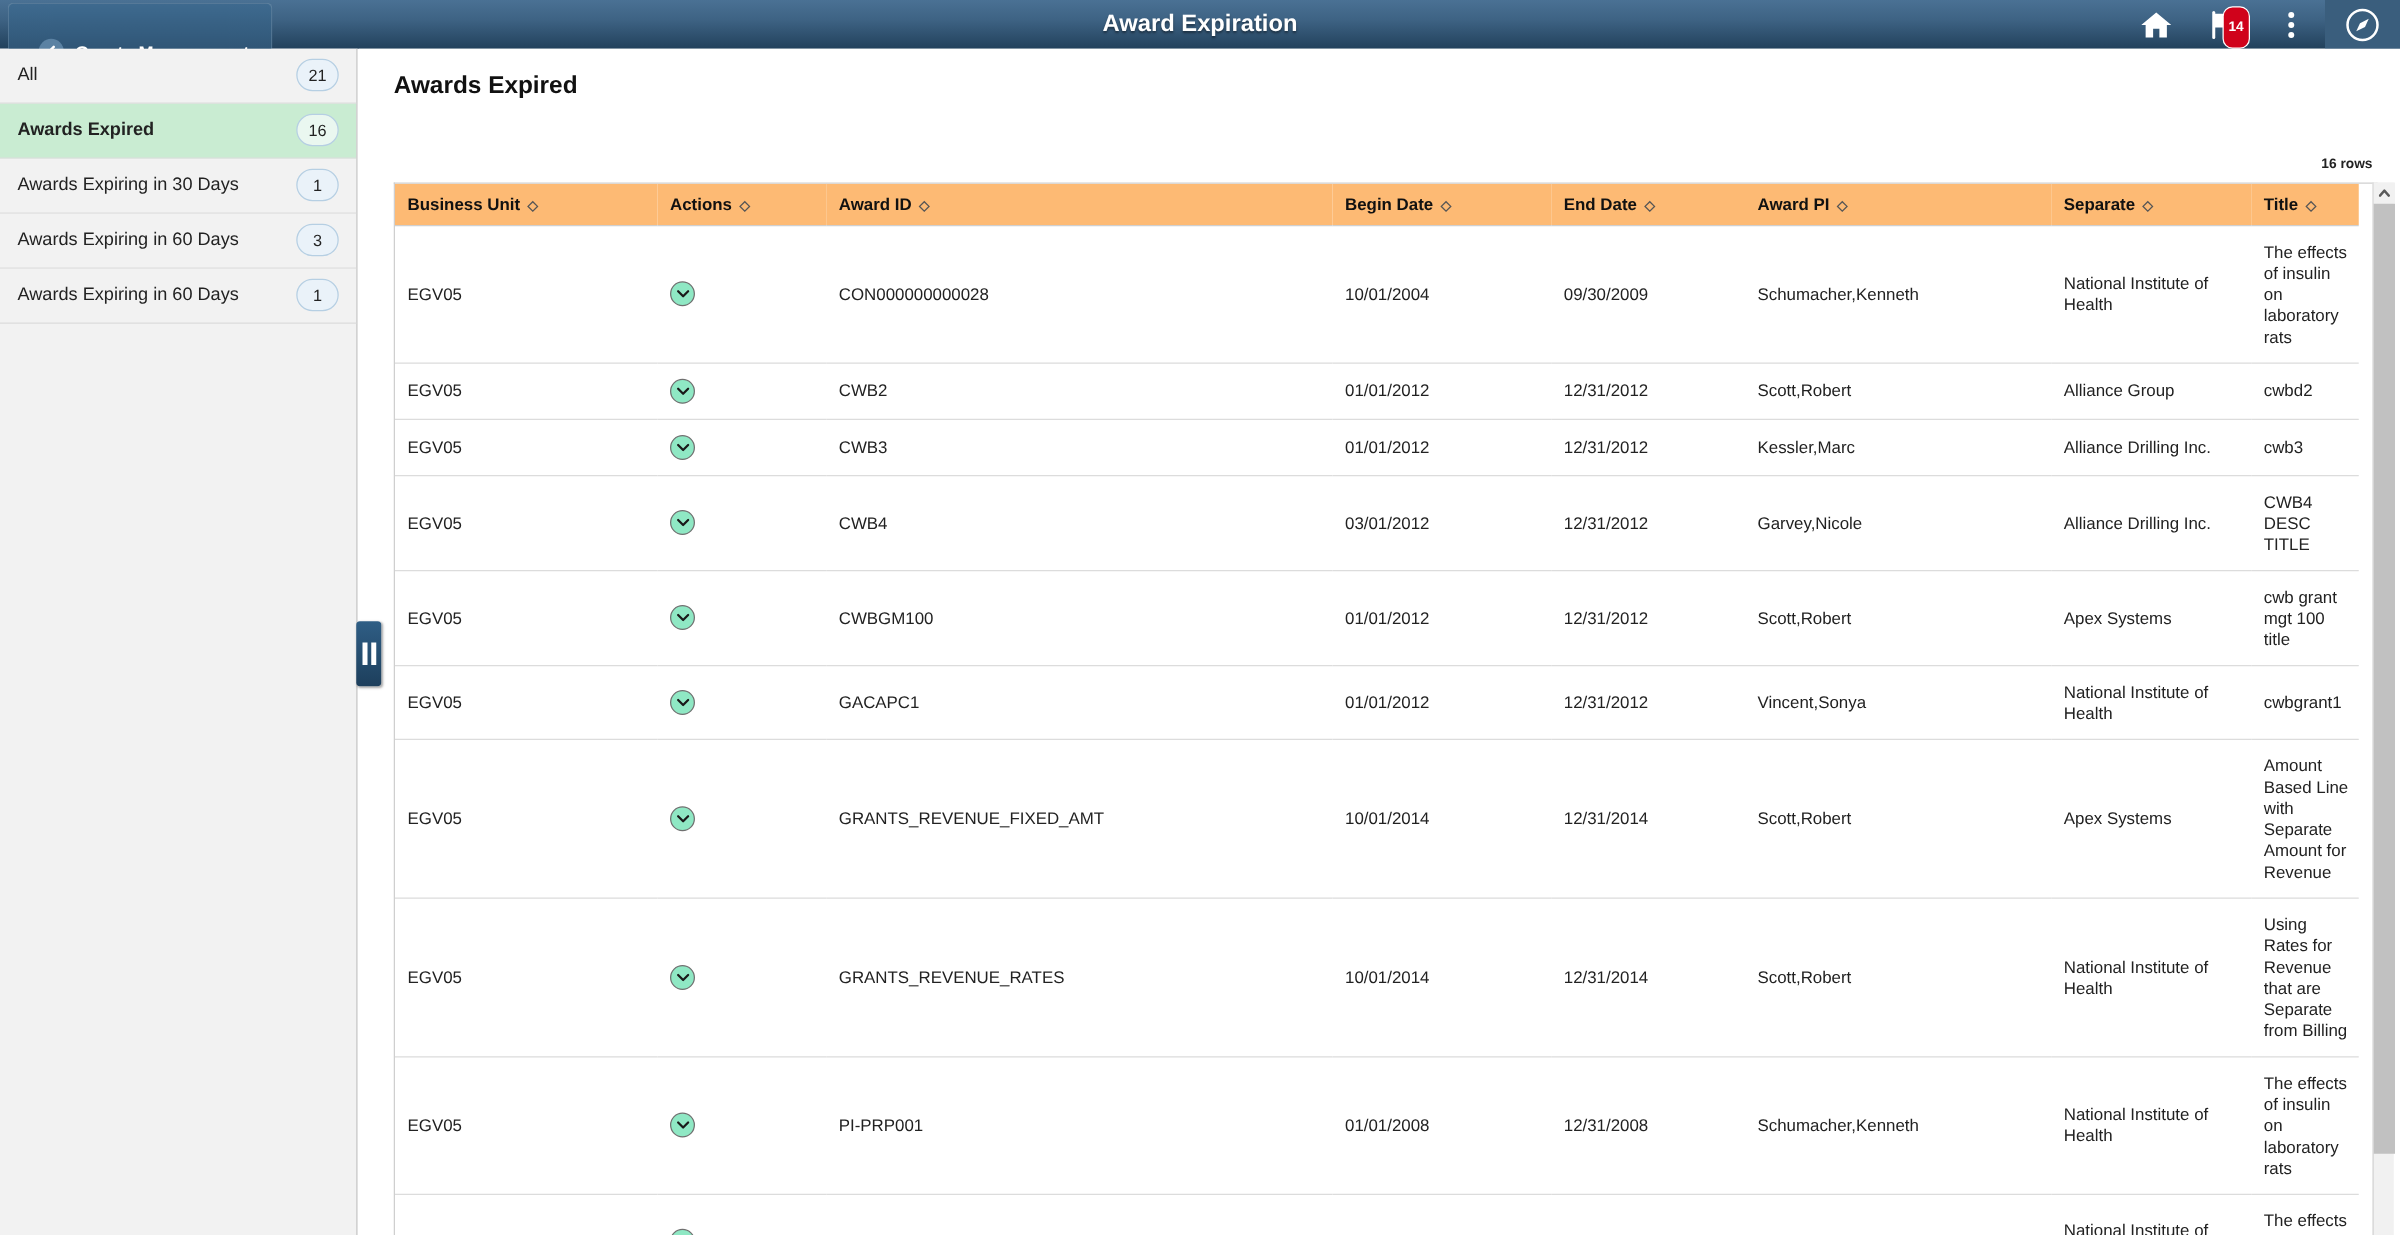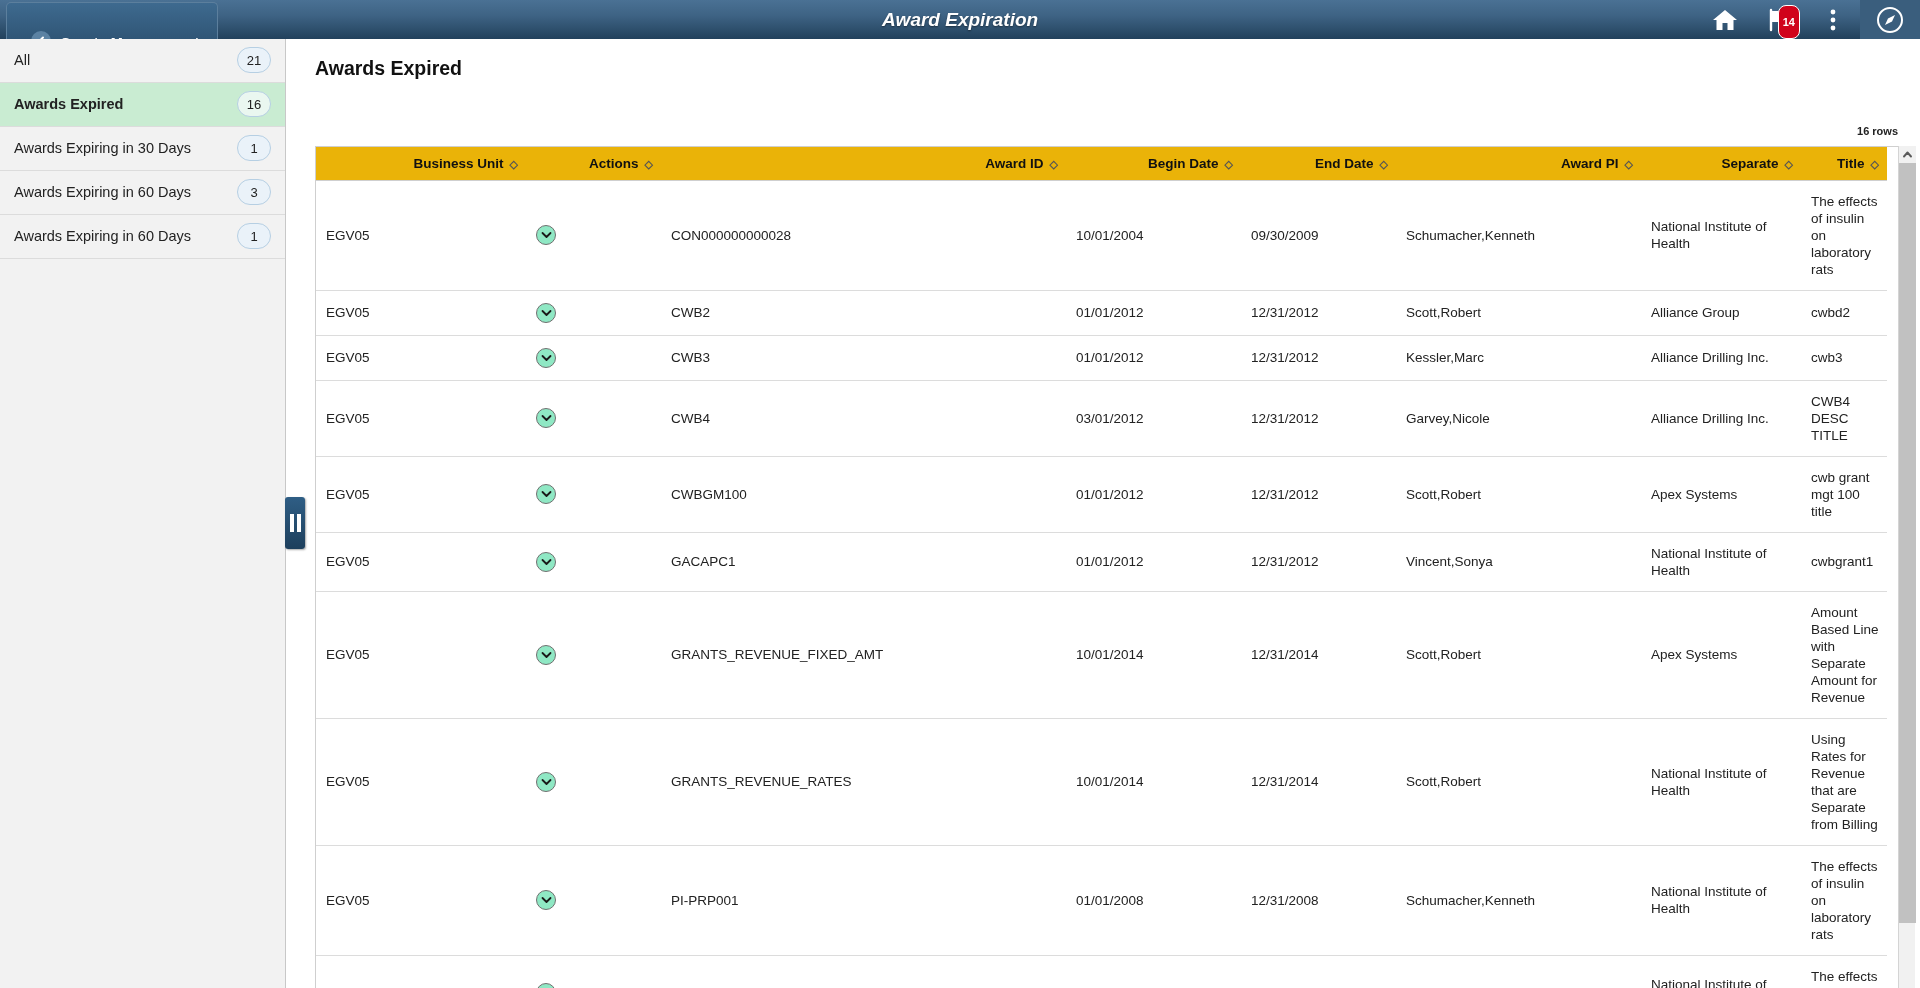--- a/index.html
+++ b/index.html
@@ -39,21 +39,20 @@
     color: #ffffff; font-size: 14.5px; font-weight: bold;
     white-space: nowrap;
     text-shadow: 0 1px 1px rgba(0,0,0,.5);
   }
   .topbar-title {
     position: absolute; left: 0; width: 1920px;
     text-align: center;
     color: #ffffff; font-size: 19px; font-weight: bold;
     text-shadow: 0 1px 2px rgba(0,0,0,.45);
     pointer-events: none;
-    font-style: italic;
   }
   .topbar-icons {
     position: absolute; right: 0; top: 0; height: 39px;
     display: flex; align-items: center;
   }
   .ticon {
     width: 54px; height: 39px;
     display: flex; align-items: center; justify-content: center;
     position: relative;
     cursor: pointer;
@@ -136,24 +135,24 @@
 
   .grid-wrap {
     position: absolute; left: 28px; top: 107px;
     width: 1587px; height: 858px;
     border: 1px solid #cfcfcf;
     border-bottom: none;
     overflow: hidden;
   }
   table.grid { border-collapse: collapse; width: 1571px; table-layout: fixed; }
   table.grid th {
-    background: #eab308;
+    background: #fdba74;
     border-bottom: 1px solid #cfcfcf;
     font-size: 13.5px; font-weight: bold; color: #111;
-    text-align: right;
+    text-align: left;
     height: 33px;
     padding: 0 8px 0 10px;
     white-space: nowrap;
     cursor: pointer;
   }
   table.grid th .sorter { margin-left: 6px; font-size: 11px; color: #555; }
   table.grid td {
     border-bottom: 1px solid #dcdcdc;
     font-size: 13.5px; color: #222;
     padding: 12px 8px 12px 10px;

